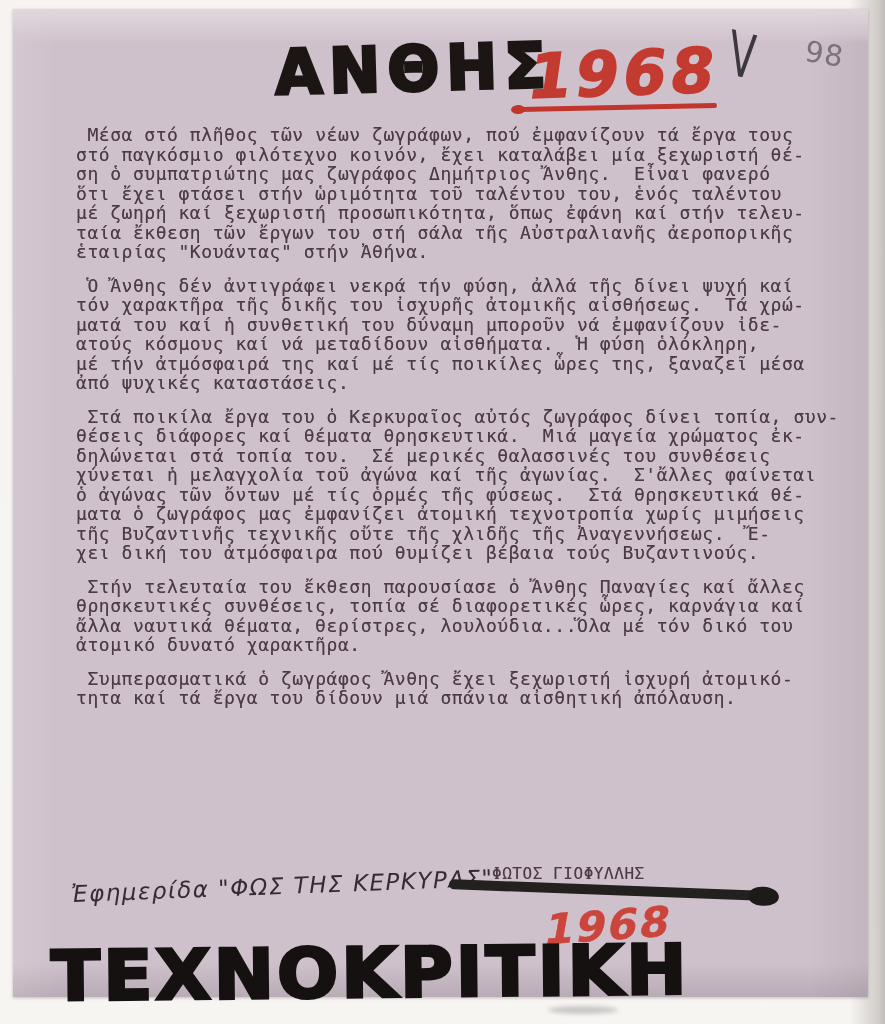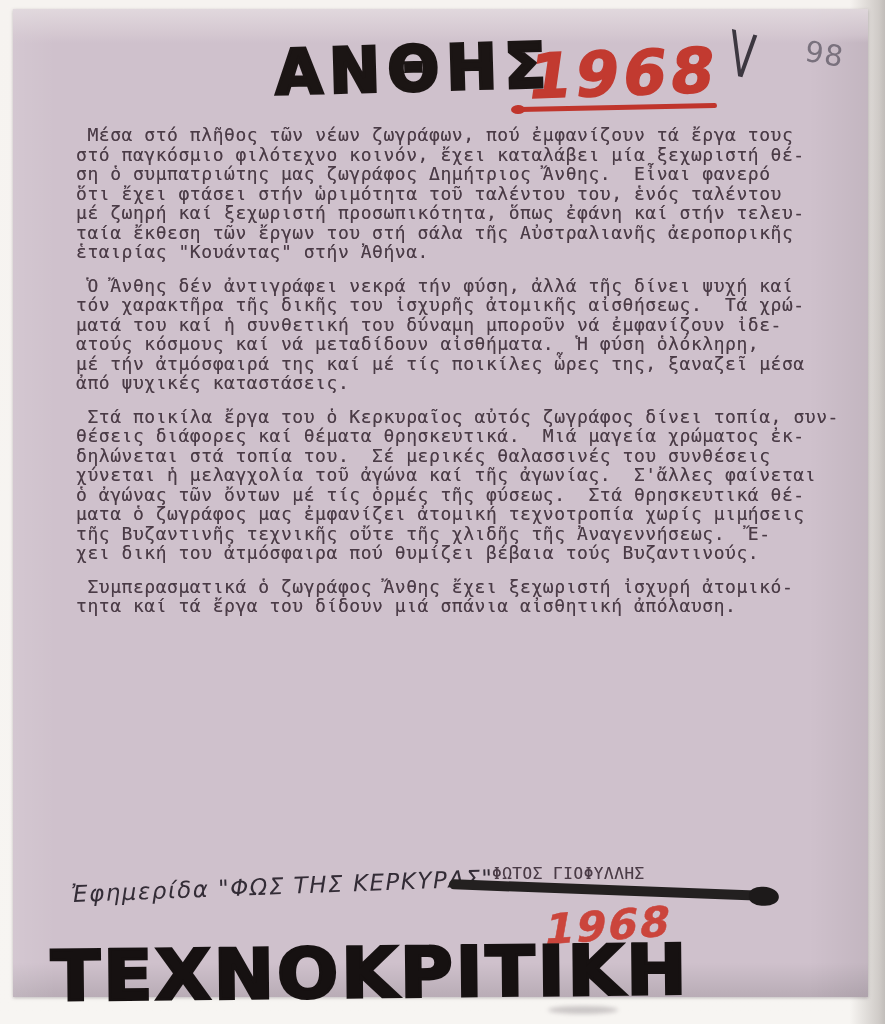--- a/index.html
+++ b/index.html
@@ -136,20 +136,24 @@
 μέ τήν ἀτμόσφαιρά της καί μέ τίς ποικίλες ὧρες της, ξαναζεῖ μέσα
 ἀπό ψυχικές καταστάσεις.</p>
     <p> Στά ποικίλα ἔργα του ὁ Κερκυραῖος αὐτός ζωγράφος δίνει τοπία, συν-
 θέσεις διάφορες καί θέματα θρησκευτικά.  Μιά μαγεία χρώματος ἐκ-
 δηλώνεται στά τοπία του.  Σέ μερικές θαλασσινές του συνθέσεις
 χύνεται ἡ μελαγχολία τοῦ ἀγώνα καί τῆς ἀγωνίας.  Σ'ἄλλες φαίνεται
 ὁ ἀγώνας τῶν ὄντων μέ τίς ὁρμές τῆς φύσεως.  Στά θρησκευτικά θέ-
 ματα ὁ ζωγράφος μας ἐμφανίζει ἀτομική τεχνοτροπία χωρίς μιμήσεις
 τῆς Βυζαντινῆς τεχνικῆς οὔτε τῆς χλιδῆς τῆς Ἀναγεννήσεως.  Ἔ-
 χει δική του ἀτμόσφαιρα πού θυμίζει βέβαια τούς Βυζαντινούς.</p>
+    <p> Στήν τελευταία του ἔκθεση παρουσίασε ὁ Ἄνθης Παναγίες καί ἄλλες
+θρησκευτικές συνθέσεις, τοπία σέ διαφορετικές ὧρες, καρνάγια καί
+ἄλλα ναυτικά θέματα, θερίστρες, λουλούδια...Ὅλα μέ τόν δικό του
+ἀτομικό δυνατό χαρακτῆρα.</p>
     <p> Συμπερασματικά ὁ ζωγράφος Ἄνθης ἔχει ξεχωριστή ἰσχυρή ἀτομικό-
 τητα καί τά ἔργα του δίδουν μιά σπάνια αἰσθητική ἀπόλαυση.</p>
   </div>
 
 
   <div class="byline">ΦΩΤΟΣ ΓΙΟΦΥΛΛΗΣ</div>
 
   <div class="news-note">Ἐφημερίδα "ΦΩΣ ΤΗΣ ΚΕΡΚΥΡΑΣ"</div>
 
   <div class="marker-stroke">

